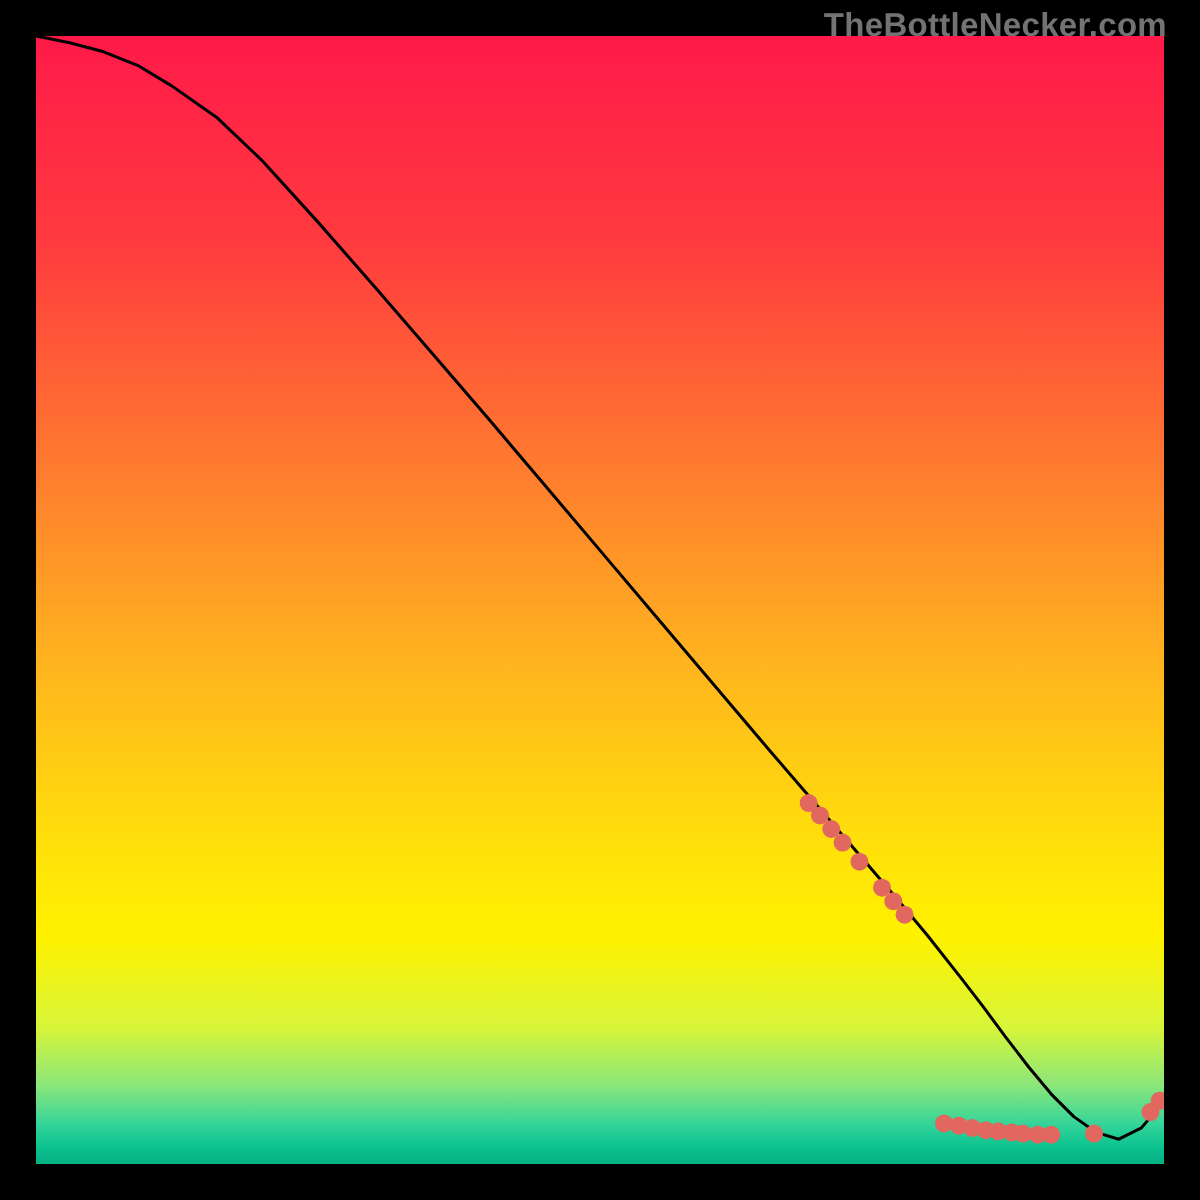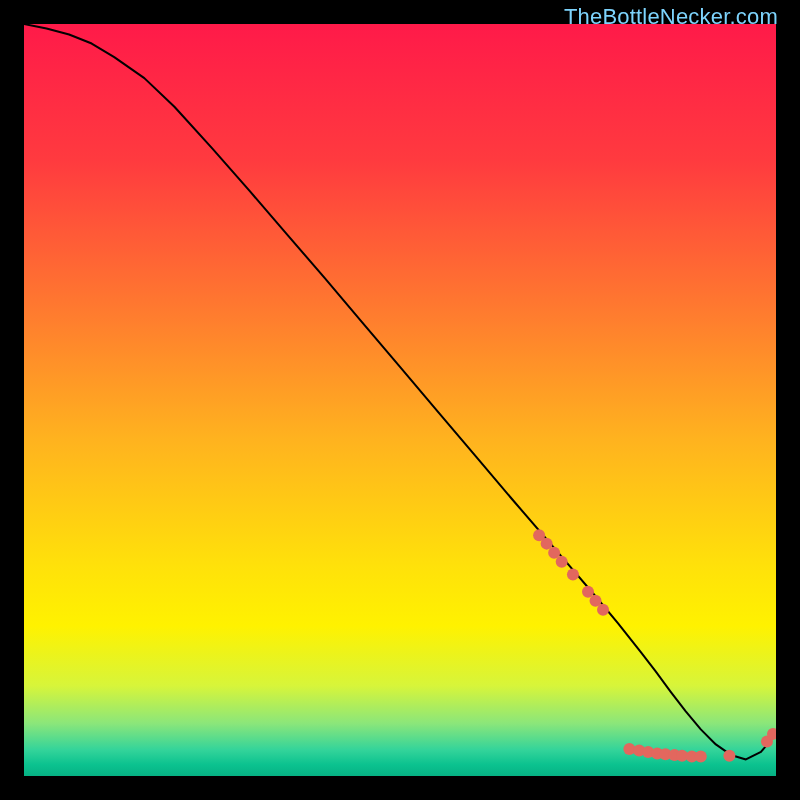--- a/index.html
+++ b/index.html
@@ -1,17 +1,17 @@
 <!DOCTYPE html>
 <html><head>
 <meta charset="utf-8">
 <style>
 html,body{margin:0;padding:0;width:800px;height:800px;background:#000;overflow:hidden;font-family:Arial,Helvetica,sans-serif}
 .stage{position:relative;width:800px;height:800px}
-.watermark{position:absolute;top:4px;right:22px;color:#7dd3fc;font-size:22px;font-weight:400;letter-spacing:.2px}
+.watermark{position:absolute;top:4px;right:22px;color:#737373;font-size:22px;font-weight:700;letter-spacing:.2px}
 .plot{position:absolute;left:24px;top:24px;width:752px;height:752px}
 svg{display:block}
 </style>
 </head>
 <body>
 <div class="stage">
   <div class="watermark">TheBottleNecker.com</div>
   <div class="plot">
     <svg id="svg" width="752" height="752" viewBox="0 0 752 752">
         <defs>

